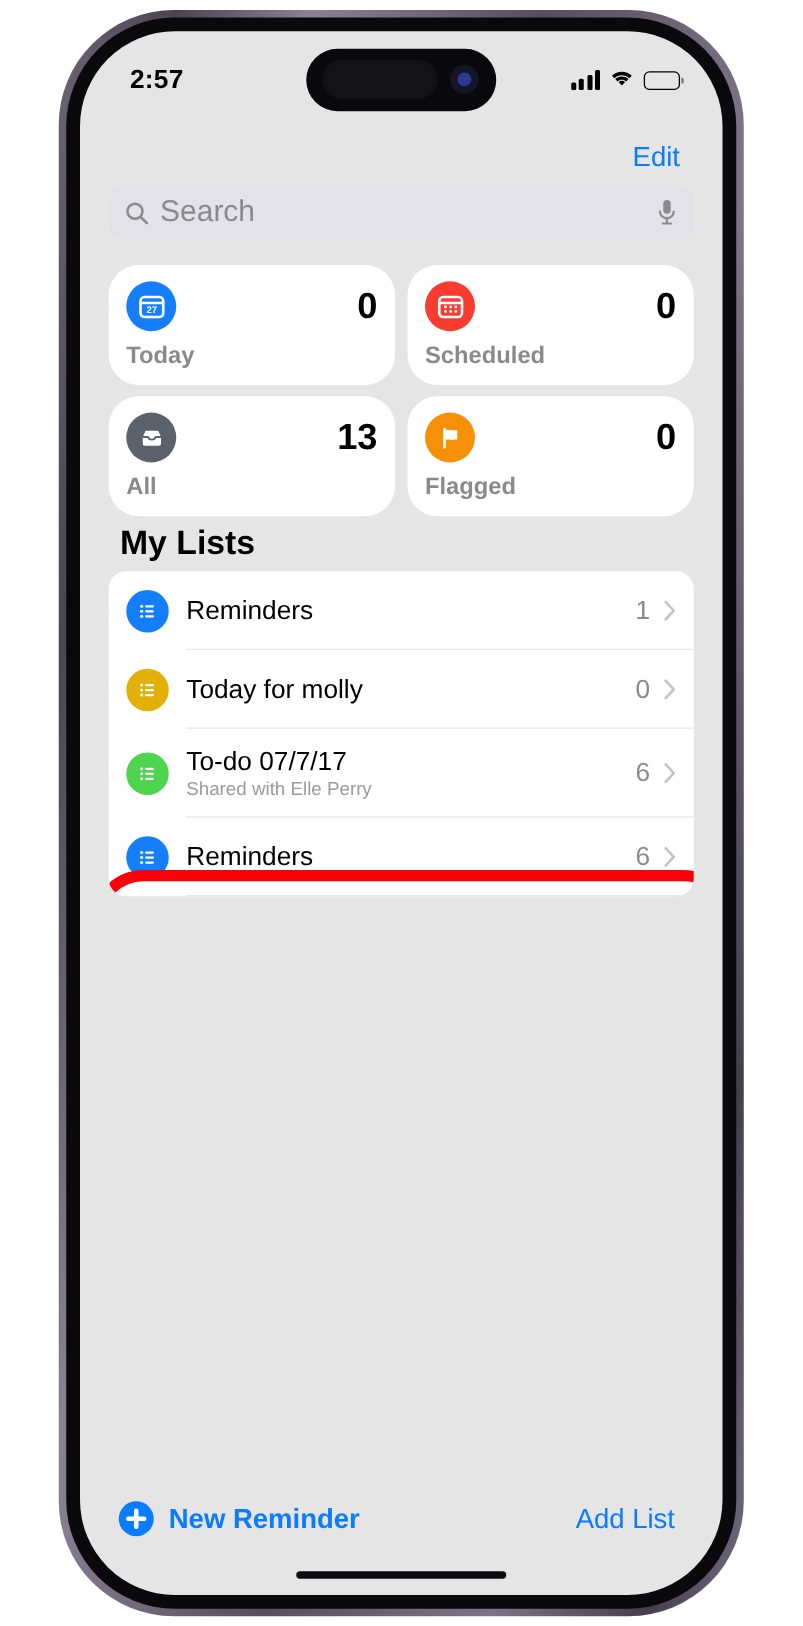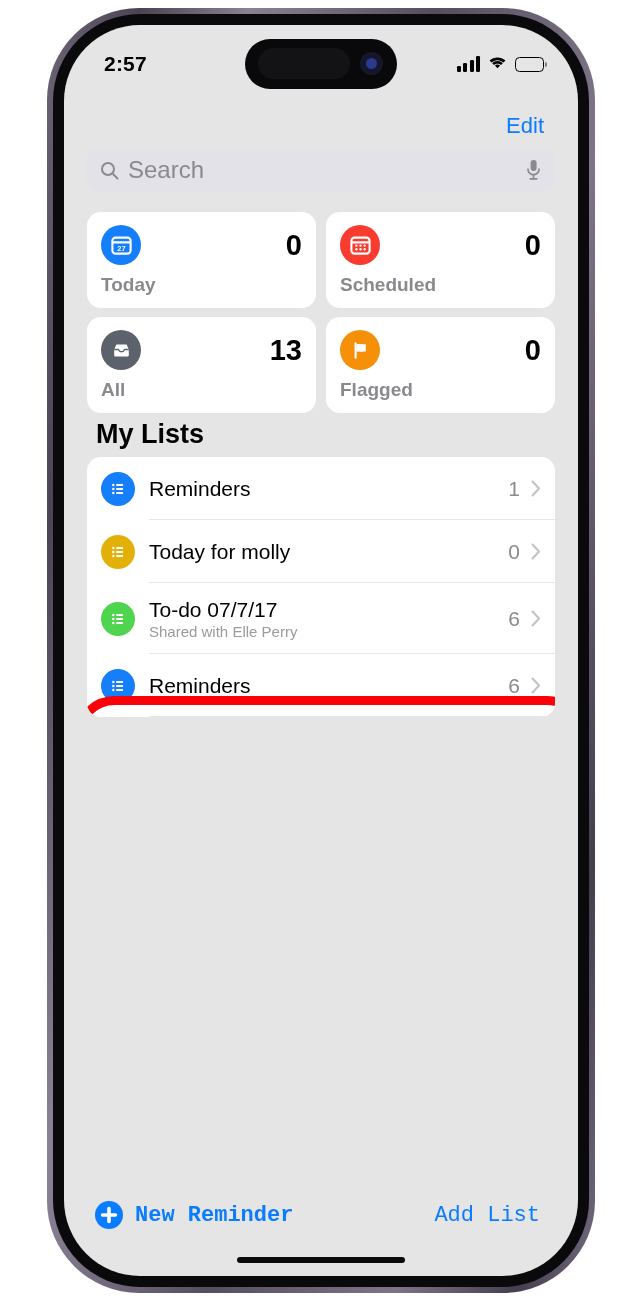--- a/index.html
+++ b/index.html
@@ -111,21 +111,21 @@
   #search-input::placeholder { color: #8a8a8e; opacity: 1; }
   #mic-icon { width: 17px; height: 22px; flex: 0 0 auto; }
 
   
   #smart-grid {
     position: absolute; left: 23px; right: 23px; top: 187px;
     display: grid; grid-template-columns: 1fr 1fr;
     gap: 9px 10px;
   }
   .smart-card {
-    background: #fff; border-radius: 14px; padding: 13px 14px 12px 14px;
+    background: #fff; border-radius: 24px; padding: 13px 14px 12px 14px;
     height: 96px; cursor: pointer;
     display: flex; flex-direction: column; justify-content: space-between;
   }
   .smart-top { display: flex; align-items: center; justify-content: space-between; }
   .smart-icon {
     width: 40px; height: 40px; border-radius: 50%;
     display: flex; align-items: center; justify-content: center;
   }
   .smart-count { font-size: 29px; font-weight: 700; color: #000; line-height: 1; }
   .smart-label { font-size: 19px; color: #8a8a8e; font-weight: 600; }
@@ -166,21 +166,20 @@
     border-radius: 44px;
     pointer-events: none;
     z-index: 25;
   }
 
   
   #bottom-toolbar {
     position: absolute; left: 0; right: 0; bottom: 46px;
     display: flex; align-items: center; justify-content: space-between;
     padding: 0 38px 0 30px;
-    font-family: Liberation Mono, monospace;
   }
   #new-reminder-button {
     display: flex; align-items: center; gap: 11px; cursor: pointer;
   }
   #plus-circle-icon { width: 30px; height: 30px; flex: 0 0 auto; }
   #new-reminder-label { font-size: 22px; font-weight: 700; color: #0a7cff; }
   #add-list-button { font-size: 22px; color: #0a7cff; cursor: pointer; }
 
   #home-indicator {
     position: absolute; left: 50%; transform: translateX(-50%);

